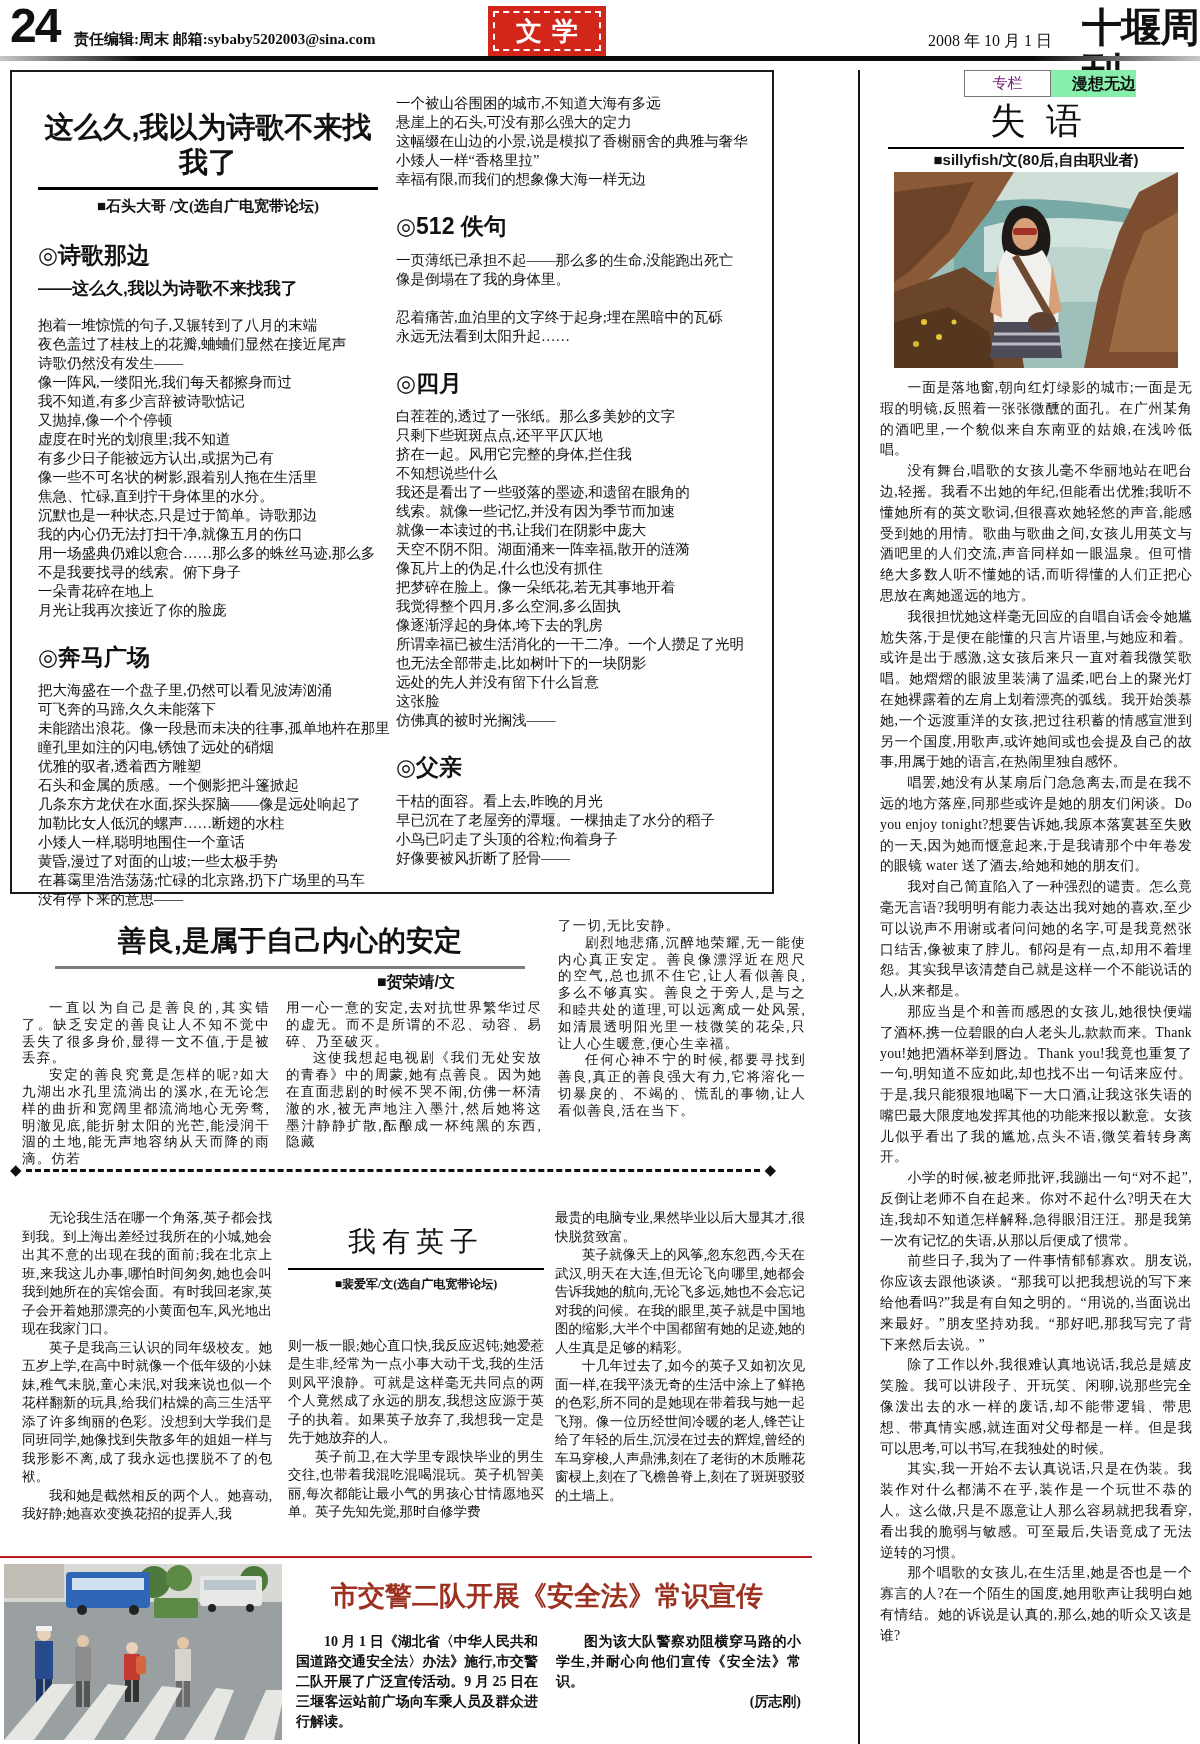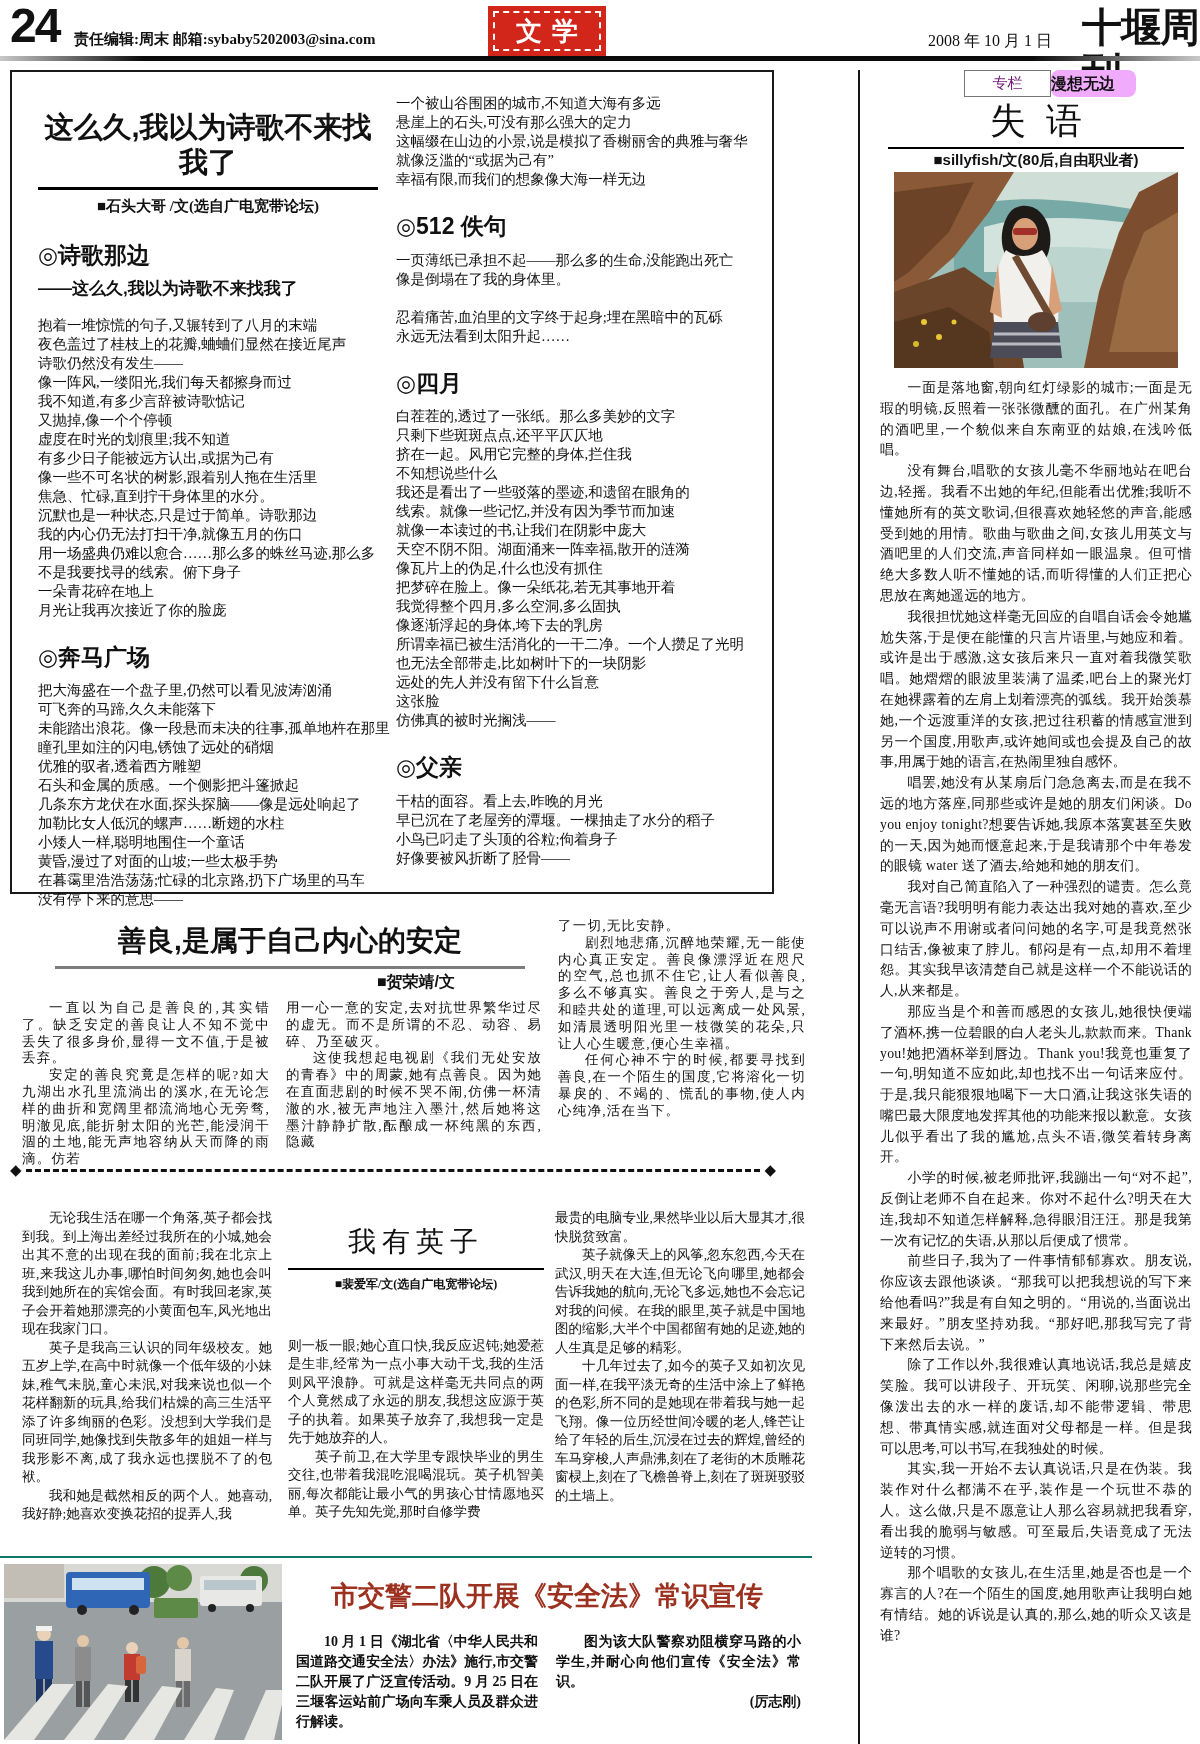--- a/index.html
+++ b/index.html
@@ -28,21 +28,21 @@
   .sec-h.first{margin-top:0;}
   .sec-sub{font:700 17px/1.2 "Liberation Sans","DejaVu Sans",sans-serif;margin:0 0 16px 0;}
   .lines .line{font-size:14.5px;line-height:19px;white-space:nowrap;}
 
   
   .vrule{position:absolute;left:858px;top:70px;width:2px;height:1674px;background:#151515;}
   .right-col{position:absolute;left:880px;top:66px;width:312px;height:1678px;}
   .tabs{position:absolute;left:84px;top:4px;width:172px;height:27px;display:flex;}
   .tab-plain{flex:1;border:1px solid #777;box-sizing:border-box;background:#fff;color:#701a75;
              font-size:15px;line-height:25px;text-align:center;}
-  .tab-active{flex:1;background:#f0abfc;font:700 16px/27px "Liberation Sans","DejaVu Sans",sans-serif;text-align:left;border-radius:8px;}
+  .tab-active{flex:1;background:#86efac;font:700 16px/27px "Liberation Sans","DejaVu Sans",sans-serif;text-align:right;}
   .shiyu-title{position:absolute;left:0;top:36px;width:100%;text-align:center;
                font:400 36px/1.1 "Liberation Serif","DejaVu Serif",serif;letter-spacing:20px;text-indent:20px;}
   .shiyu-rule{position:absolute;left:8px;right:8px;top:81px;border-top:2px solid #000;}
   .shiyu-byline{position:absolute;left:0;top:85px;width:100%;text-align:center;
                 font:700 15px/1.2 "Liberation Sans","DejaVu Sans",sans-serif;}
   .photo1{position:absolute;left:14px;top:106px;width:284px;height:196px;}
   .shiyu-body{position:absolute;left:0;top:312px;width:312px;height:1362px;overflow:hidden;
               font-size:13.8px;line-height:20.8px;text-align:justify;letter-spacing:0.02em;}
   .shiyu-body .para{text-indent:2em;}
 
@@ -69,21 +69,21 @@
   .yz .para{text-indent:2em;}
   .yz-col1{position:absolute;left:12px;top:24px;width:250px;}
   .yz-col2{position:absolute;left:278px;top:0px;width:256px;}
   .yz-col3{position:absolute;left:545px;top:24px;width:250px;}
   .yz-title{margin-top:40px;text-align:center;font:400 28px/1.2 "Liberation Serif","DejaVu Serif",serif;
             letter-spacing:6px;padding-bottom:9px;border-bottom:2px solid #000;}
   .yz-byline{text-align:center;font-weight:700;font-size:12px;margin-top:6px;}
   .yz-col2 .txt{margin-top:44px;}
 
   
-  .traffic{position:absolute;left:0px;top:1556px;width:812px;height:188px;border-top:2px solid #0f766e;box-sizing:border-box;}
+  .traffic{position:absolute;left:0px;top:1556px;width:812px;height:188px;border-top:2px solid #b91c1c;box-sizing:border-box;}
   .photo2{position:absolute;left:4px;top:6px;width:278px;height:176px;}
   .traffic-title{position:absolute;left:288px;top:22px;width:518px;text-align:center;
                  font:700 27px/1.2 "Liberation Sans","DejaVu Sans",sans-serif;color:#9c3120;}
   .traffic .txt{font-weight:700;font-size:14px;line-height:20px;text-align:justify;}
   .traffic .para{text-indent:2em;}
   .traffic-col1{position:absolute;left:296px;top:74px;width:242px;}
   .traffic-col2{position:absolute;left:556px;top:74px;width:245px;}
   .credit{text-align:right;font-weight:700;}
 </style>
 </head>
@@ -148,21 +148,21 @@
           </div>
       </div>
     </div>
 
     <div class="poem-col2">
       <div>
         <div class="lines">
             <div class="line">一个被山谷围困的城市,不知道大海有多远</div>
             <div class="line">悬崖上的石头,可没有那么强大的定力</div>
             <div class="line">这幅缀在山边的小景,说是模拟了香榭丽舍的典雅与奢华</div>
-            <div class="line">就像泛滥的“或据为己有”</div>
+            <div class="line">小矮人一样“香格里拉”</div>
             <div class="line">幸福有限,而我们的想象像大海一样无边</div>
           </div>
       </div>
       <div>
         <div class="sec-h">◎512 佚句</div>
         <div class="lines">
             <div class="line">一页薄纸已承担不起——那么多的生命,没能跑出死亡</div>
             <div class="line">像是倒塌在了我的身体里。</div>
             <div class="line">&nbsp;</div>
             <div class="line">忍着痛苦,血泊里的文字终于起身;埋在黑暗中的瓦砾</div>
@@ -266,21 +266,21 @@
     <div class="shl-col2 txt">
       <div class="cont">用一心一意的安定,去对抗世界繁华过尽的虚无。而不是所谓的不忍、动容、易碎、乃至破灭。</div>
       <div>
           <div class="para">这使我想起电视剧《我们无处安放的青春》中的周蒙,她有点善良。因为她在直面悲剧的时候不哭不闹,仿佛一杯清澈的水,被无声地注入墨汁,然后她将这墨汁静静扩散,酝酿成一杯纯黑的东西,隐藏</div>
         </div>
     </div>
     <div class="shl-col3 txt">
       <div class="cont">了一切,无比安静。</div>
       <div>
           <div class="para">剧烈地悲痛,沉醉地荣耀,无一能使内心真正安定。善良像漂浮近在咫尺的空气,总也抓不住它,让人看似善良,多么不够真实。善良之于旁人,是与之和睦共处的道理,可以远离成一处风景,如清晨透明阳光里一枝微笑的花朵,只让人心生暖意,便心生幸福。</div>
-          <div class="para">任何心神不宁的时候,都要寻找到善良,在一个陌生的国度,它将溶化一切暴戾的、不竭的、慌乱的事物,使人内心纯净,活在当下。</div>
+          <div class="para">任何心神不宁的时候,都要寻找到善良,真正的善良强大有力,它将溶化一切暴戾的、不竭的、慌乱的事物,让人看似善良,活在当下。</div>
         </div>
     </div>
   </div>
 
   <div class="divider">
     <span class="dv-end">◆</span>
     <span class="dv-line"></span>
     <span class="dv-end">◆</span>
   </div>
 

